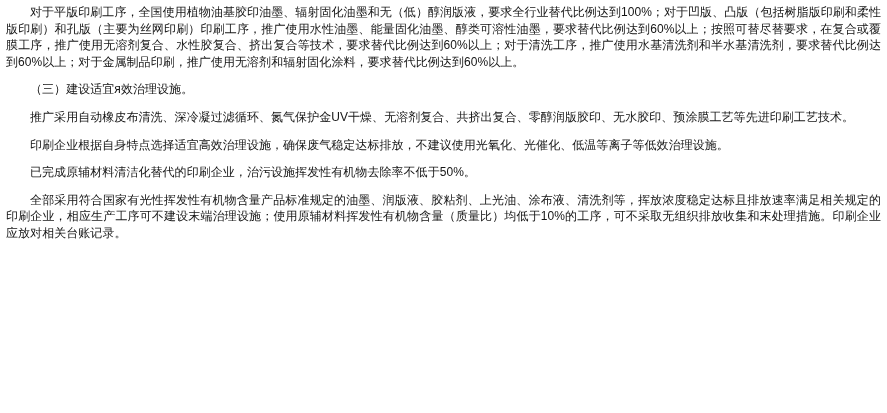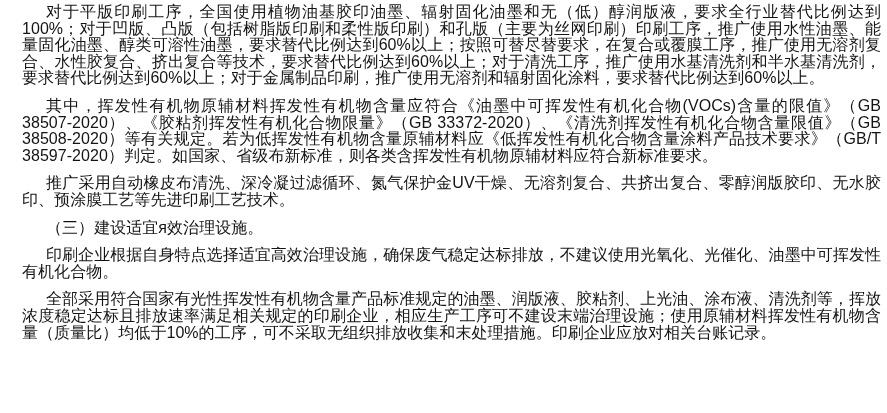--- a/index.html
+++ b/index.html
@@ -12,39 +12,39 @@
     min-height: 413px;
     font-family: "Liberation Sans", sans-serif;
     color: #1a1a1a;
   }
   #doc {
     width: 887px;
     padding: 4px 6px 8px 6px;
     box-sizing: border-box;
   }
   .para {
-    font-size: 16px;
+    font-size: 12px;
     line-height: 16.6px;
-    margin: 0 0 11px 16px;
+    margin: 0 0 11px 0;
     text-align: justify;
     text-justify: inter-ideograph;
     letter-spacing: 0.05px;
     color: #141414;
   }
   .para.indent {
     text-indent: 24px;
   }
   .para:last-child {
     margin-bottom: 0;
   }
 </style>
 </head>
 <body>
 
 <div id="doc">
   <p class="para indent">对于平版印刷工序，全国使用植物油基胶印油墨、辐射固化油墨和无（低）醇润版液，要求全行业替代比例达到100%；对于凹版、凸版（包括树脂版印刷和柔性版印刷）和孔版（主要为丝网印刷）印刷工序，推广使用水性油墨、能量固化油墨、醇类可溶性油墨，要求替代比例达到60%以上；按照可替尽替要求，在复合或覆膜工序，推广使用无溶剂复合、水性胶复合、挤出复合等技术，要求替代比例达到60%以上；对于清洗工序，推广使用水基清洗剂和半水基清洗剂，要求替代比例达到60%以上；对于金属制品印刷，推广使用无溶剂和辐射固化涂料，要求替代比例达到60%以上。</p>
-  <p class="para indent">其中，挥发性有机物原辅材料挥发性有机物含量应符合《油墨中可挥发性有机化合物(VOCs)含量的限值》（GB 38507-2020）、《胶粘剂挥发性有机化合物限量》（GB 33372-2020）、《清洗剂挥发性有机化合物含量限值》（GB 38508-2020）等有关规定。若为低挥发性有机物含量原辅材料应《低挥发性有机化合物含量涂料产品技术要求》（GB/T 38597-2020）判定。如国家、省级布新标准，则各类含挥发性有机物原辅材料应符合新标准要求。</p>
+  <p class="para indent">（三）建设适宜я效治理设施。</p>
   <p class="para indent">推广采用自动橡皮布清洗、深冷凝过滤循环、氮气保护金UV干燥、无溶剂复合、共挤出复合、零醇润版胶印、无水胶印、预涂膜工艺等先进印刷工艺技术。</p>
-  <p class="para indent">（三）建设适宜я效治理设施。</p>
-  <p class="para indent">印刷企业根据自身特点选择适宜高效治理设施，确保废气稳定达标排放，不建议使用光氧化、光催化、油墨中可挥发性有机化合物。</p>
+  <p class="para indent">印刷企业根据自身特点选择适宜高效治理设施，确保废气稳定达标排放，不建议使用光氧化、光催化、低温等离子等低效治理设施。</p>
+  <p class="para indent">已完成原辅材料清洁化替代的印刷企业，治污设施挥发性有机物去除率不低于50%。</p>
   <p class="para indent">全部采用符合国家有光性挥发性有机物含量产品标准规定的油墨、润版液、胶粘剂、上光油、涂布液、清洗剂等，挥放浓度稳定达标且排放速率满足相关规定的印刷企业，相应生产工序可不建设末端治理设施；使用原辅材料挥发性有机物含量（质量比）均低于10%的工序，可不采取无组织排放收集和末处理措施。印刷企业应放对相关台账记录。</p>
 
 </div>
 
 </body></html>

